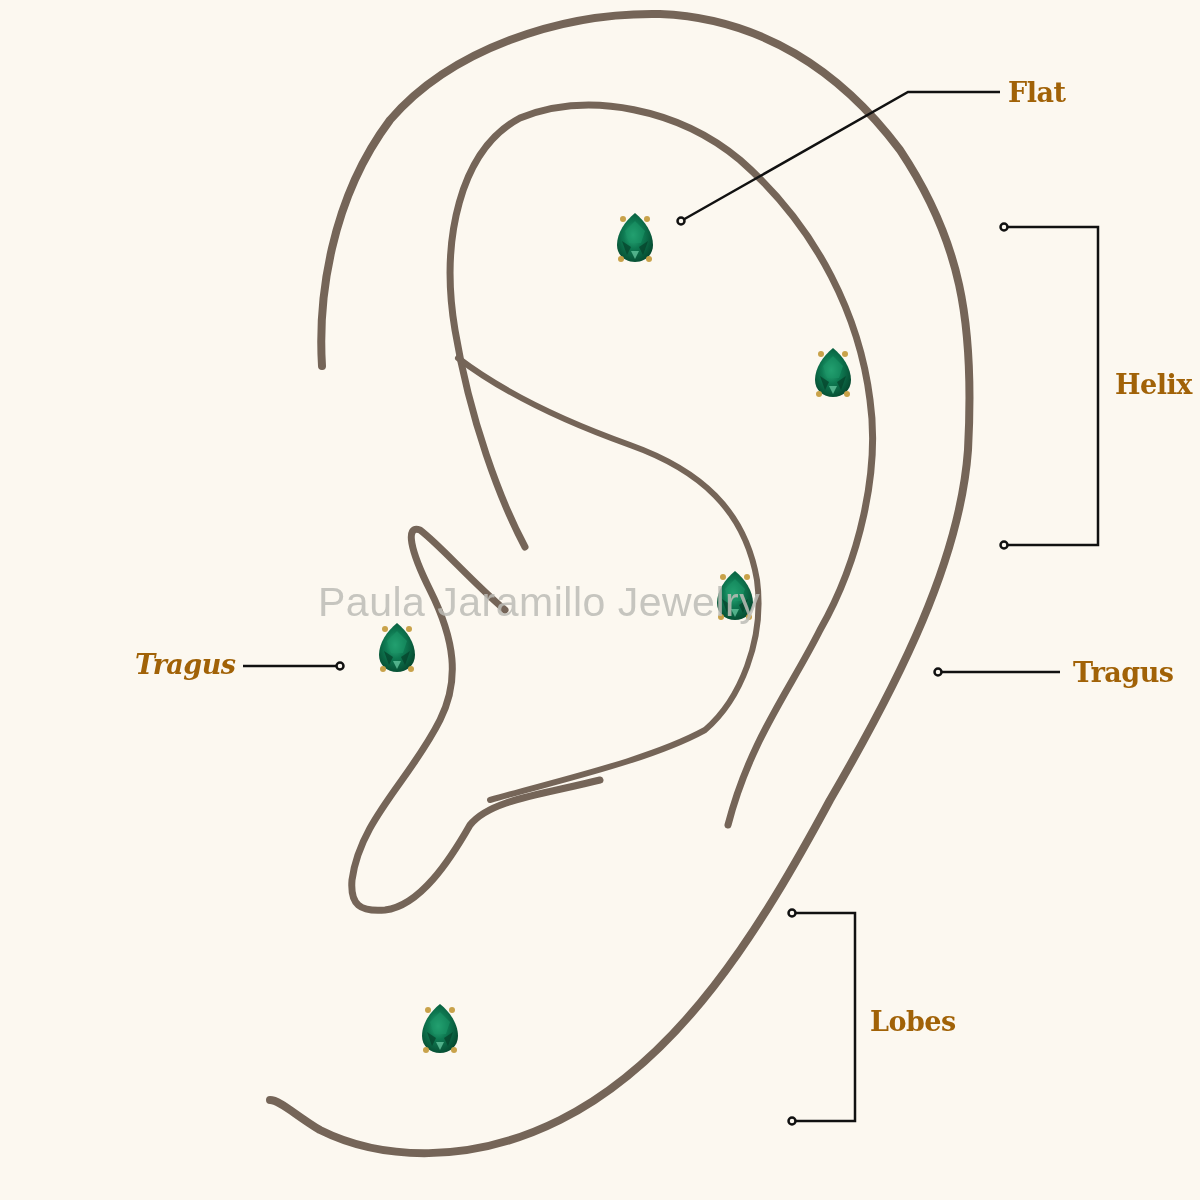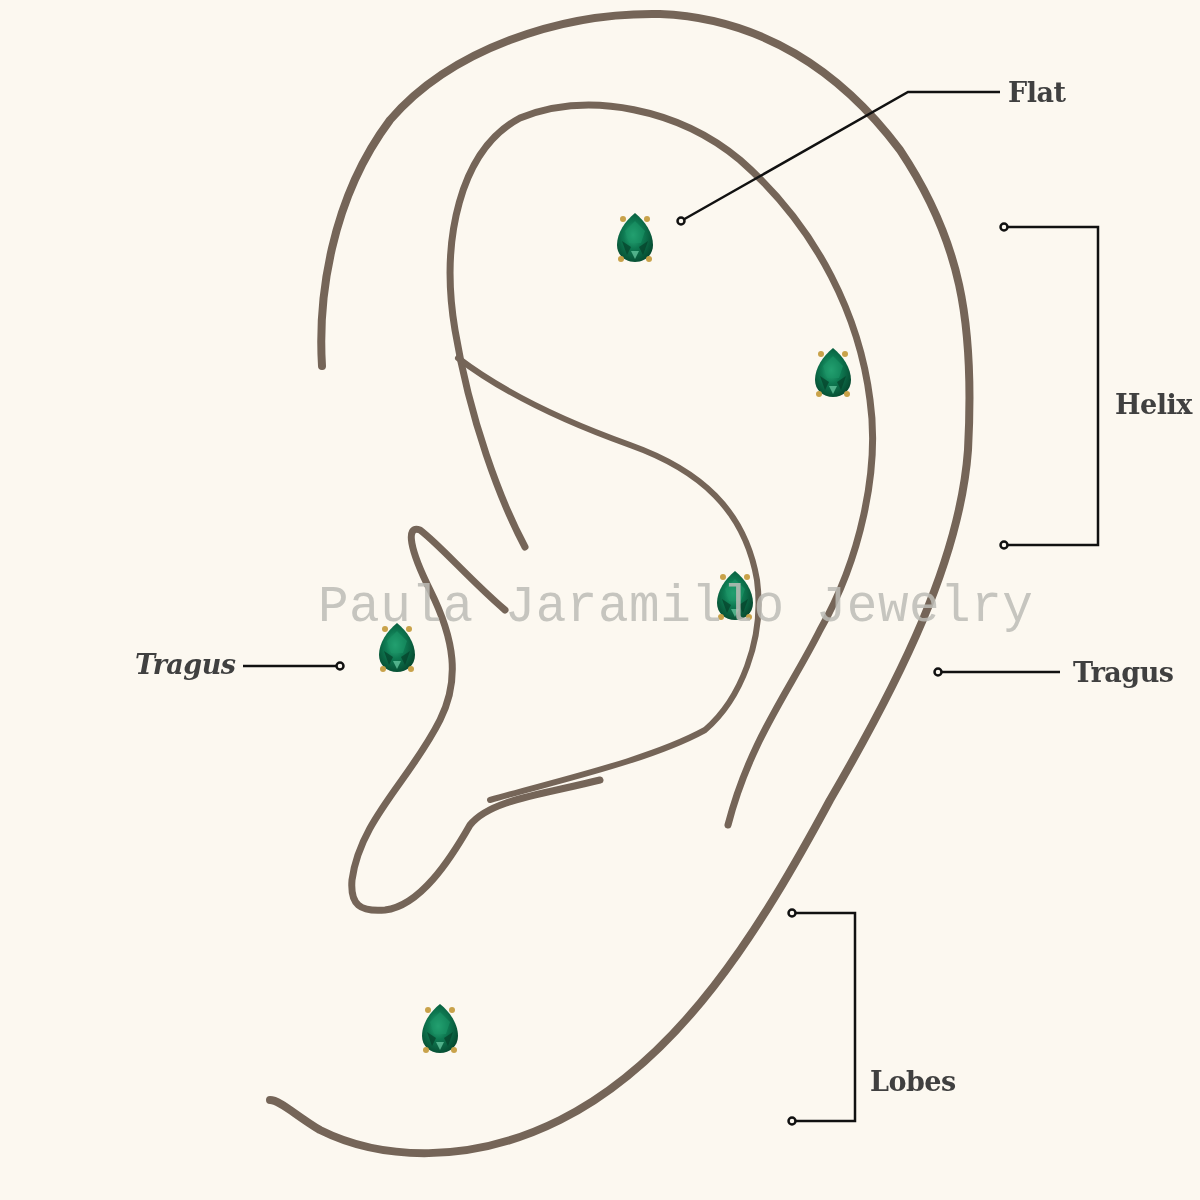--- a/index.html
+++ b/index.html
@@ -8,30 +8,30 @@
       background: #fcf8f0;
       position: relative;
       font-family: "DejaVu Serif", serif;
     }
     #canvas { position: absolute; left: 0; top: 0; width: 1200px; height: 1200px; }
     .label {
       position: absolute;
       font-family: "DejaVu Serif", serif;
       font-weight: bold;
       font-size: 27px;
-      color: #404040;
+      color: #a16207;
       letter-spacing: -0.5px;
       line-height: 1;
       white-space: nowrap;
     }
     .watermark {
       position: absolute;
       left: 318px; top: 582px;
-      font-family: Liberation Mono, monospace;
-      font-size: 51px;
+      font-family: Liberation Sans, sans-serif;
+      font-size: 41px;
       color: #bdbdb7;
       opacity: 0.85;
       letter-spacing: 0.5px;
       white-space: nowrap;
       line-height: 1;
       pointer-events: none;
     }
   </style>
 </head>
 <body>
@@ -90,16 +90,16 @@
     <use href="#stud" x="833" y="372"></use>
     <use href="#stud" x="735" y="595"></use>
     <use href="#stud" x="397" y="647"></use>
     <use href="#stud" x="440" y="1028"></use>
   </g>
 </svg>
 
 <div class="watermark">Paula Jaramillo Jewelry</div>
 
 <div class="label" style="left:1008px; top:79px;">Flat</div>
-<div class="label" style="left:1115px; top:391px;">Helix</div>
+<div class="label" style="left:1115px; top:371px;">Helix</div>
 <div class="label" style="left:135px; top:651px;font-style:italic;">Tragus</div>
 <div class="label" style="left:1073px; top:659px;">Tragus</div>
-<div class="label" style="left:870px; top:1068px;">Lobes</div>
+<div class="label" style="left:870px; top:1008px;">Lobes</div>
 
 </body></html>

